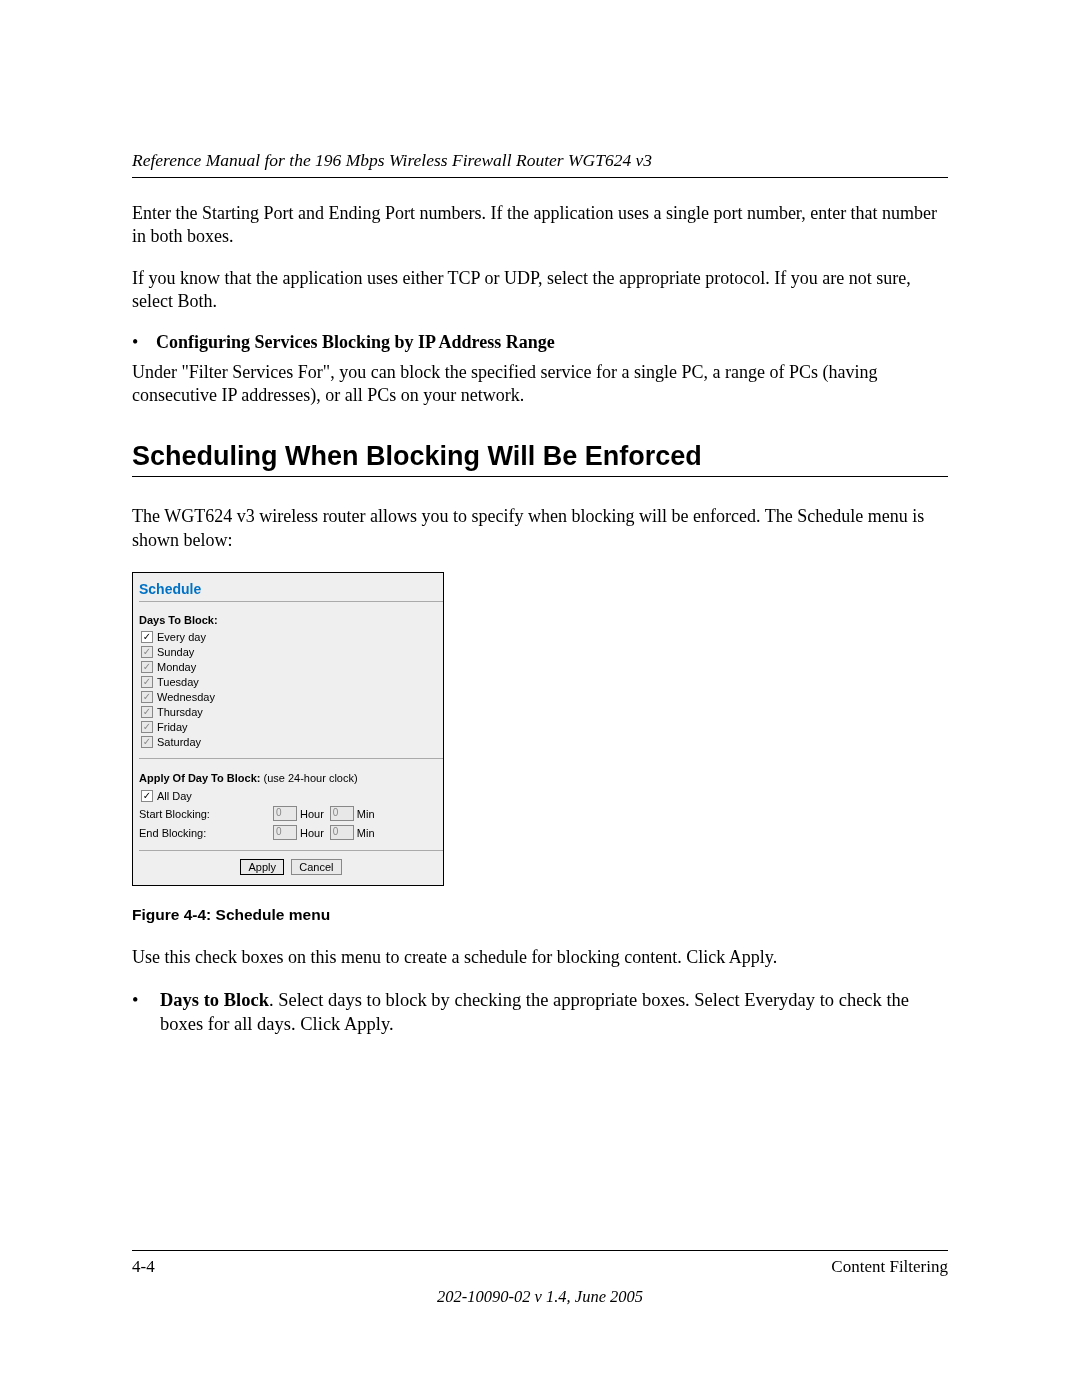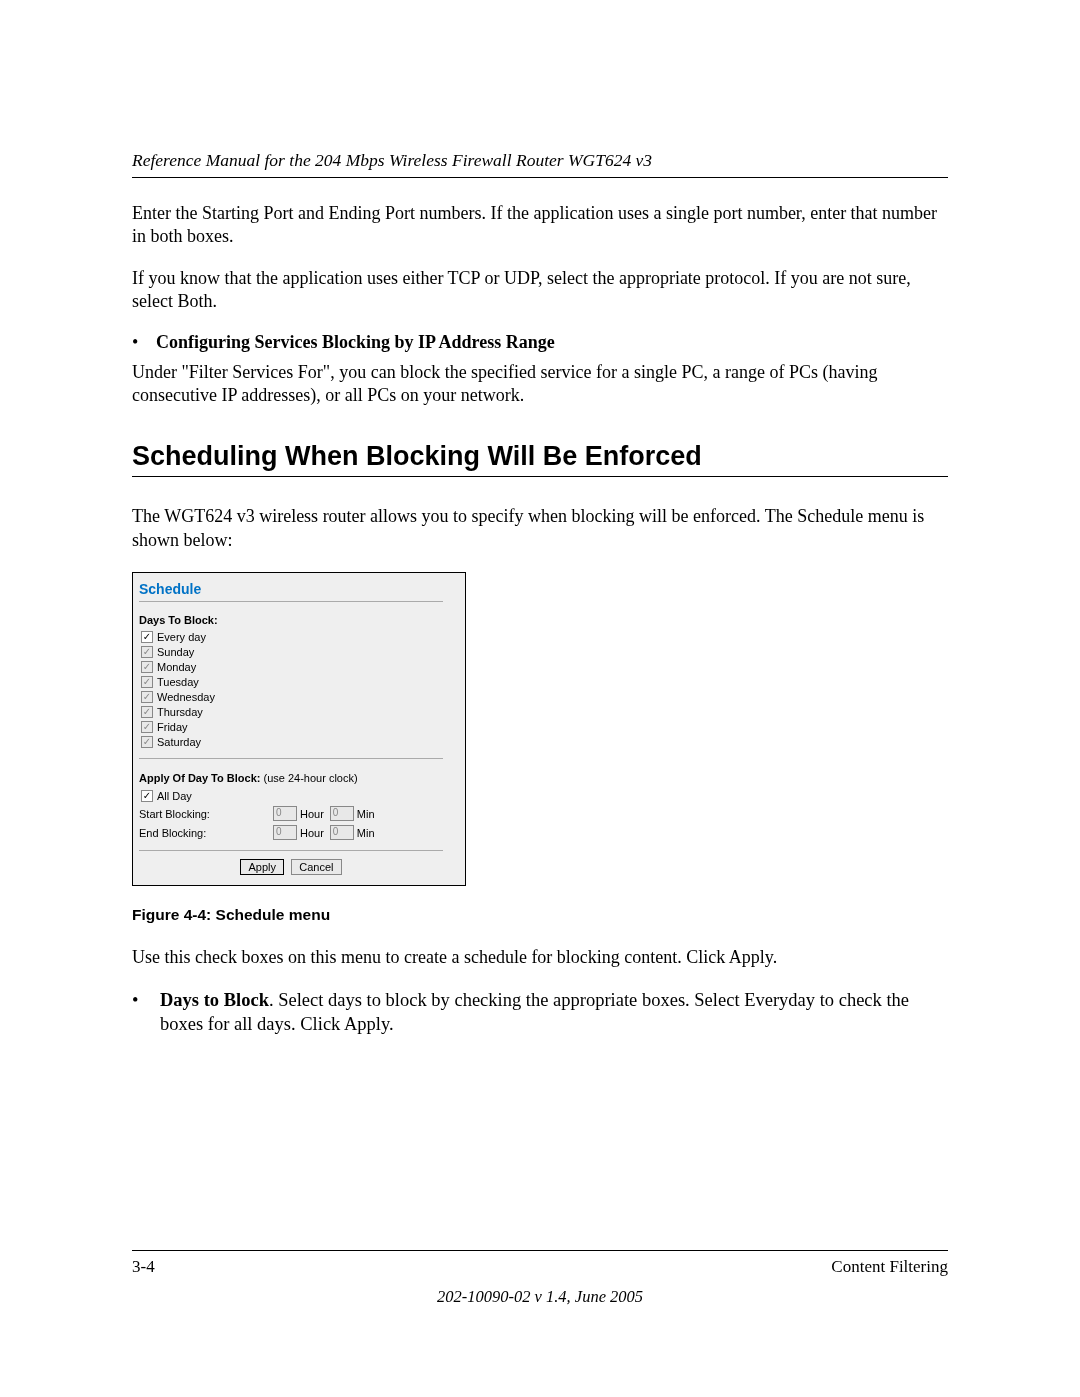--- a/index.html
+++ b/index.html
@@ -57,21 +57,21 @@
     border-top: 1.5px solid #000;
     margin: 0 0 28px 0;
   }
 
   
   .screenshot {
     width: 304px;
     border: 1px solid #000;
     background: #efefef;
     background-image: linear-gradient(#efefef, #efefef);
-    padding: 8px 22px 10px 6px;
+    padding: 8px 0 10px 6px;
     font-family: Arial, Helvetica, sans-serif;
     font-size: 12px;
     color: #000;
     margin-top: 20px;
   }
   .ss-title {
     color: #0072c6;
     font-weight: bold;
     font-size: 14px;
     margin-bottom: 2px;
@@ -197,21 +197,21 @@
     font-style: italic;
     font-size: 16.5px;
     margin-top: 10px;
   }
 </style>
 </head>
 <body>
 
 <div class="page">
 
-  <div class="header-title">Reference Manual for the 204 Mbps Wireless Firewall Router WGT624 v3</div>
+  <div class="header-title">Reference Manual for the 196 Mbps Wireless Firewall Router WGT624 v3</div>
   <hr class="hr">
 
   <p class="body-para">Enter the Starting Port and Ending Port numbers. If the application uses a single port number, enter that number in both boxes.</p>
 
   <p class="body-para">If you know that the application uses either TCP or UDP, select the appropriate protocol. If you are not sure, select Both.</p>
 
   <div class="bullet-line">
     <div class="bullet-dot">•</div>
     <div class="bullet-strong">Configuring Services Blocking by IP Address Range</div>
   </div>
@@ -304,19 +304,19 @@
   <div class="desc-bullet">
     <div class="desc-dot">•</div>
     <div>
       <b>Days to Block</b><span>. Select days to block by checking the appropriate boxes. Select Everyday to check the boxes for all days. Click Apply.</span>
     </div>
   </div>
 
   <div class="footer">
     <hr class="footer-hr">
     <div class="footer-row">
-      <span>3-4</span>
+      <span>4-4</span>
       <span>Content Filtering</span>
     </div>
     <div class="footer-version">202-10090-02 v 1.4, June 2005</div>
   </div>
 
 </div>
 
 </body></html>

